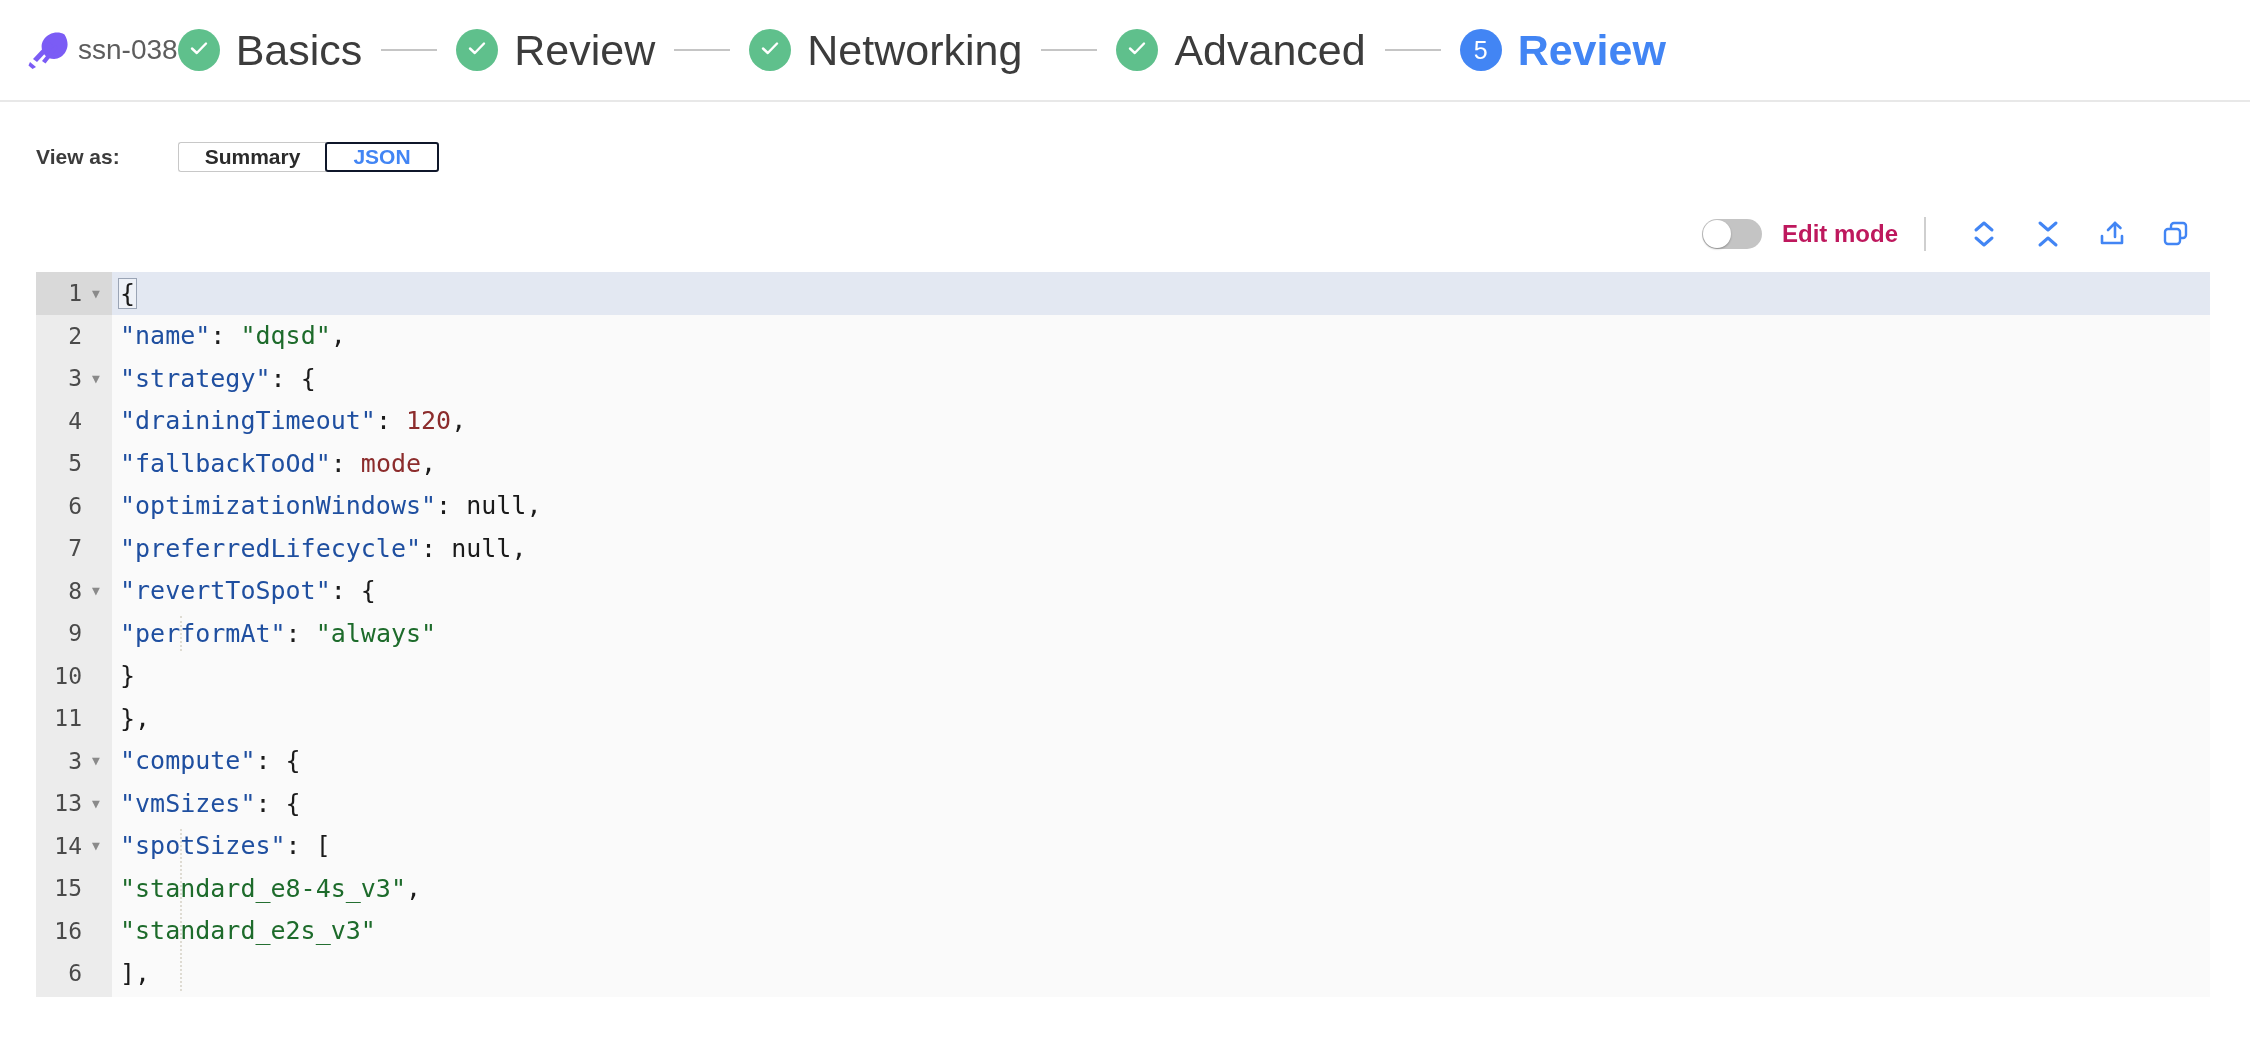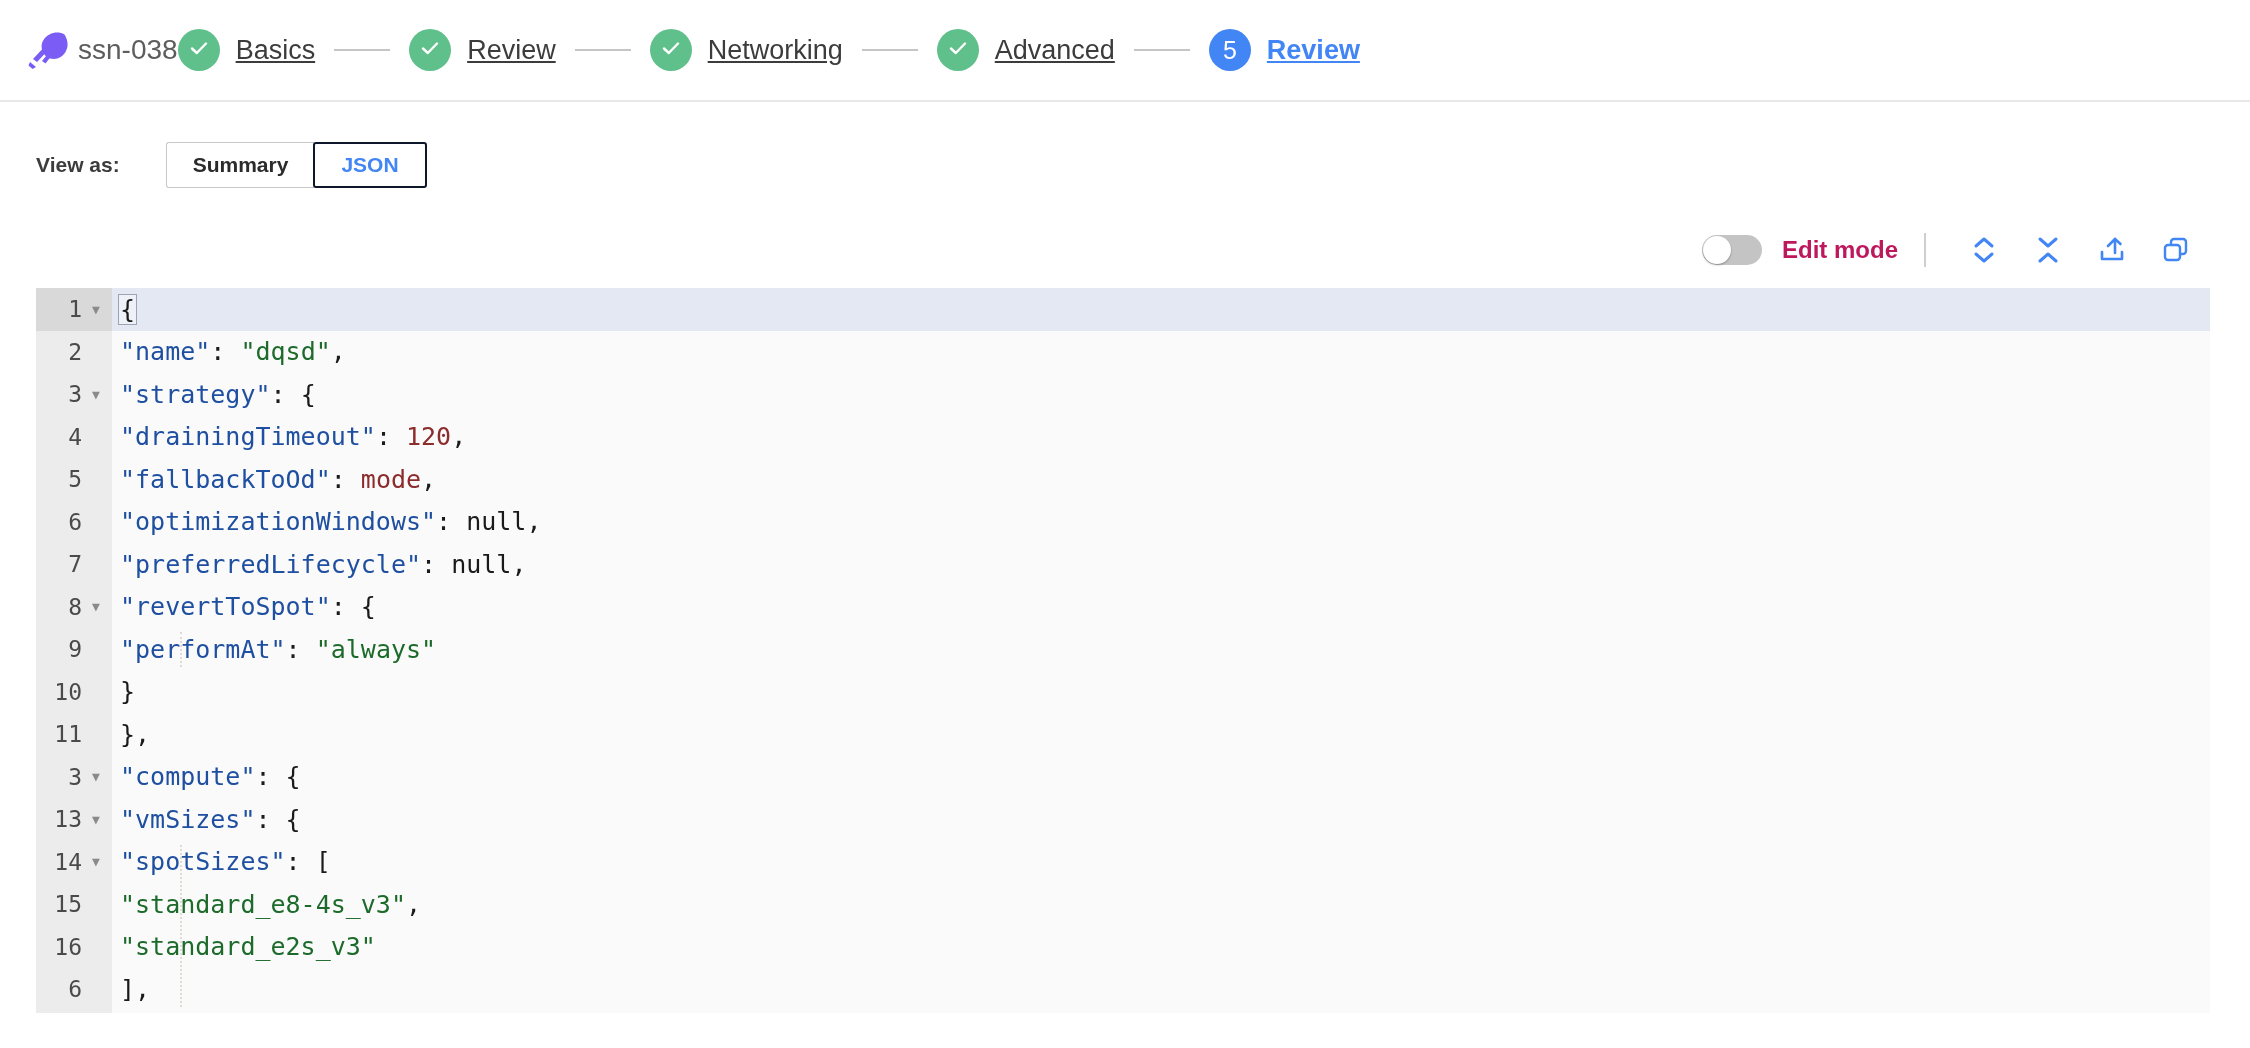--- a/index.html
+++ b/index.html
@@ -76,53 +76,52 @@
   }
   .step-circle.done { background: #5fc08c; }
   .step-circle.active { background: #4285f4; }
   .step-circle .num {
     color: #fff;
     font-size: 25px;
     font-weight: normal;
     line-height: 1;
   }
   .step-label {
-    font-size: 27px;
+    font-size: 43px;
     color: #3c3c3c;
     white-space: nowrap;
-    text-decoration: underline;
   }
   .step-label.active-label {
     color: #4285f4;
     font-weight: bold;
   }
   .step-connector {
     width: 56px;
     height: 2px;
     background: #c5c5c5;
     margin: 0 19px;
     flex: 0 0 auto;
   }
 
   
   .viewas-row {
     display: flex;
     align-items: center;
     padding: 40px 0 0 36px;
-    gap: 0;
+    gap: 12px;
   }
   .viewas-label {
     font-size: 21px;
     font-weight: bold;
     color: #3c3c3c;
     margin-right: 46px;
   }
   .segmented {
     display: flex;
-    height: 46px;
+    height: 30px;
   }
   .seg-btn {
     display: flex;
     align-items: center;
     justify-content: center;
     padding: 0 26px;
     font-size: 21px;
     font-weight: bold;
     background: #fff;
     cursor: pointer;

